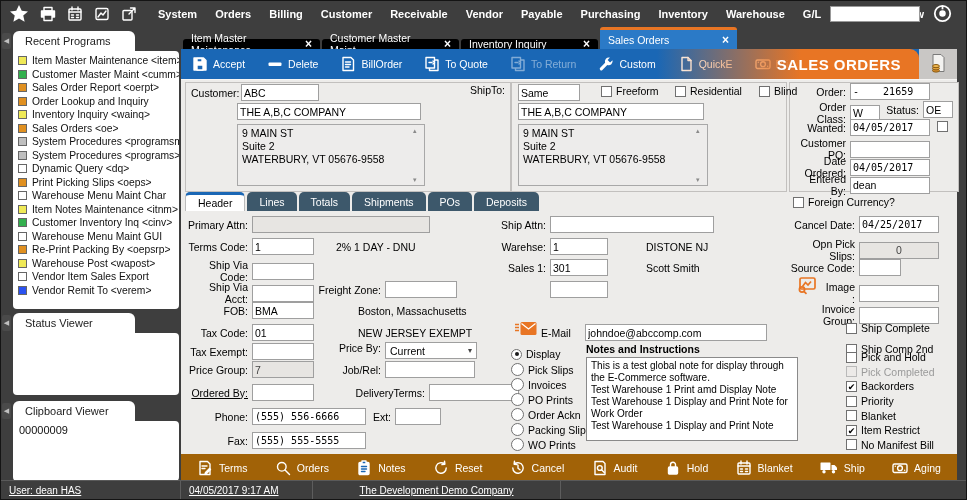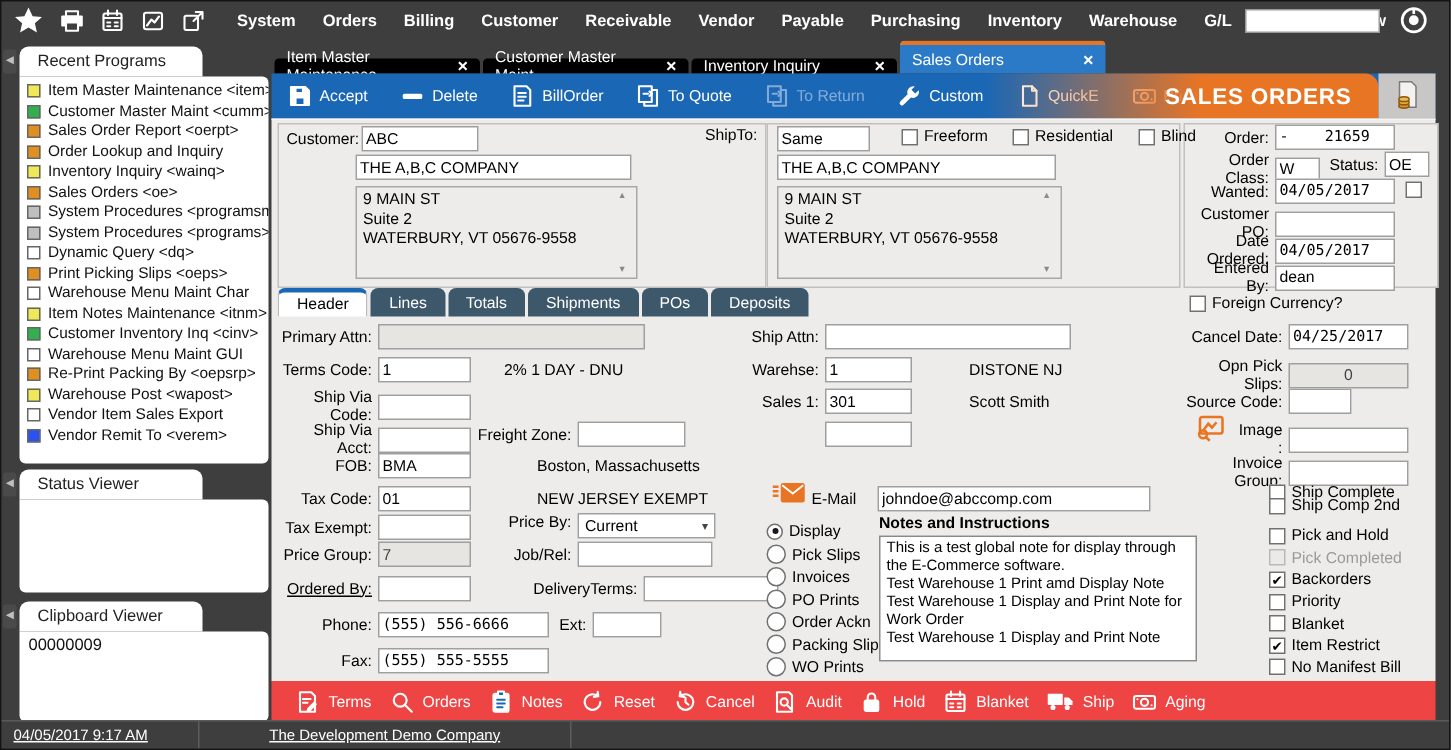--- a/index.html
+++ b/index.html
@@ -71,22 +71,22 @@
 
   .dtabs{position:absolute;left:4px;top:112px;display:flex;gap:2px;height:19px;}
   .dtab{display:flex;align-items:center;padding:0 12px;background:#3d586b;color:#fff;font-size:10.5px;
         border-radius:5px 5px 0 0;cursor:pointer;}
   .dtab.active{background:#fff;color:#000;border-top:3px solid #1a67b5;border-left:1px solid #bbb;border-right:1px solid #bbb;}
 
   .notesbox{position:absolute;border:1px solid #8a8a8a;background:#fff;font-size:10px;line-height:12px;color:#000;
             padding:2px 4px;white-space:pre-line;overflow:hidden;box-sizing:border-box;}
   .notetitle{position:absolute;font-size:10.5px;font-weight:bold;color:#000;}
 
-  .btoolbar{position:absolute;left:0;bottom:0;width:100%;height:27px;background:#ef4444;display:flex;
-            align-items:center;justify-content:flex-start;padding:0 10px;box-sizing:border-box;}
+  .btoolbar{position:absolute;left:0;bottom:0;width:100%;height:27px;background:#a16207;display:flex;
+            align-items:center;justify-content:space-between;padding:0 10px;box-sizing:border-box;}
   .bbtn{display:flex;align-items:center;gap:6px;font-size:10.5px;color:#fff;background:none;border:none;cursor:pointer;font-family:inherit;}
 
   .statusbar{position:absolute;left:0;bottom:0;width:100%;height:18px;background:#3e3e3e;border-top:1px solid #5a5a5a;
              color:#fff;font-size:10px;display:flex;align-items:stretch;}
   .scell{display:flex;align-items:center;padding:0 8px;border-right:1px solid #5d5d5d;text-decoration:underline;box-sizing:border-box;}
 </style>
 </head>
 <body>
 
 <div id="app">
@@ -623,21 +623,21 @@
       <div class="fld" style="left:608px;top:223px;">
         <span class="fl" style="width:66px;">Invoice Group:</span>
         <input class="tx" style="width: 74px;" value="">
       </div>
 
       <div id="oflags">
           <div class="cbrow" style="left: 665px; top: 242px;">
             <span class="cb"></span>
             <span>Ship Complete</span>
           </div>
-          <div class="cbrow" style="left: 665px; top: 251px;">
+          <div class="cbrow" style="left: 665px; top: 263px;">
             <span class="cb"></span>
             <span>Ship Comp 2nd</span>
           </div>
           <div class="cbrow" style="left: 665px; top: 271.2px;">
             <span class="cb"></span>
             <span>Pick and Hold</span>
           </div>
           <div class="cbrow" style="left: 665px; top: 285.8px;">
             <span class="cb dis"></span>
             <span class="dimlab">Pick Completed</span>
@@ -761,17 +761,18 @@
               <circle cx="8" cy="8.2" r="2.4"></circle>
               <path d="M3.3 6.2v.01M12.7 10.2v.01"></path>
             </svg>
           </span>
           <span>Aging</span>
         </button>
       </div>
   </div>
 
   <div class="statusbar">
+    <div class="scell" style="width:180px;">User: dean HAS</div>
     <div class="scell" style="width:132px;">04/05/2017   9:17 AM</div>
     <div class="scell" style="width:248px;justify-content:center;">The Development Demo Company</div>
     <div class="scell" style="flex:1;border-right:none;text-decoration:none;"></div>
   </div>
 </div>
 
 </body></html>

